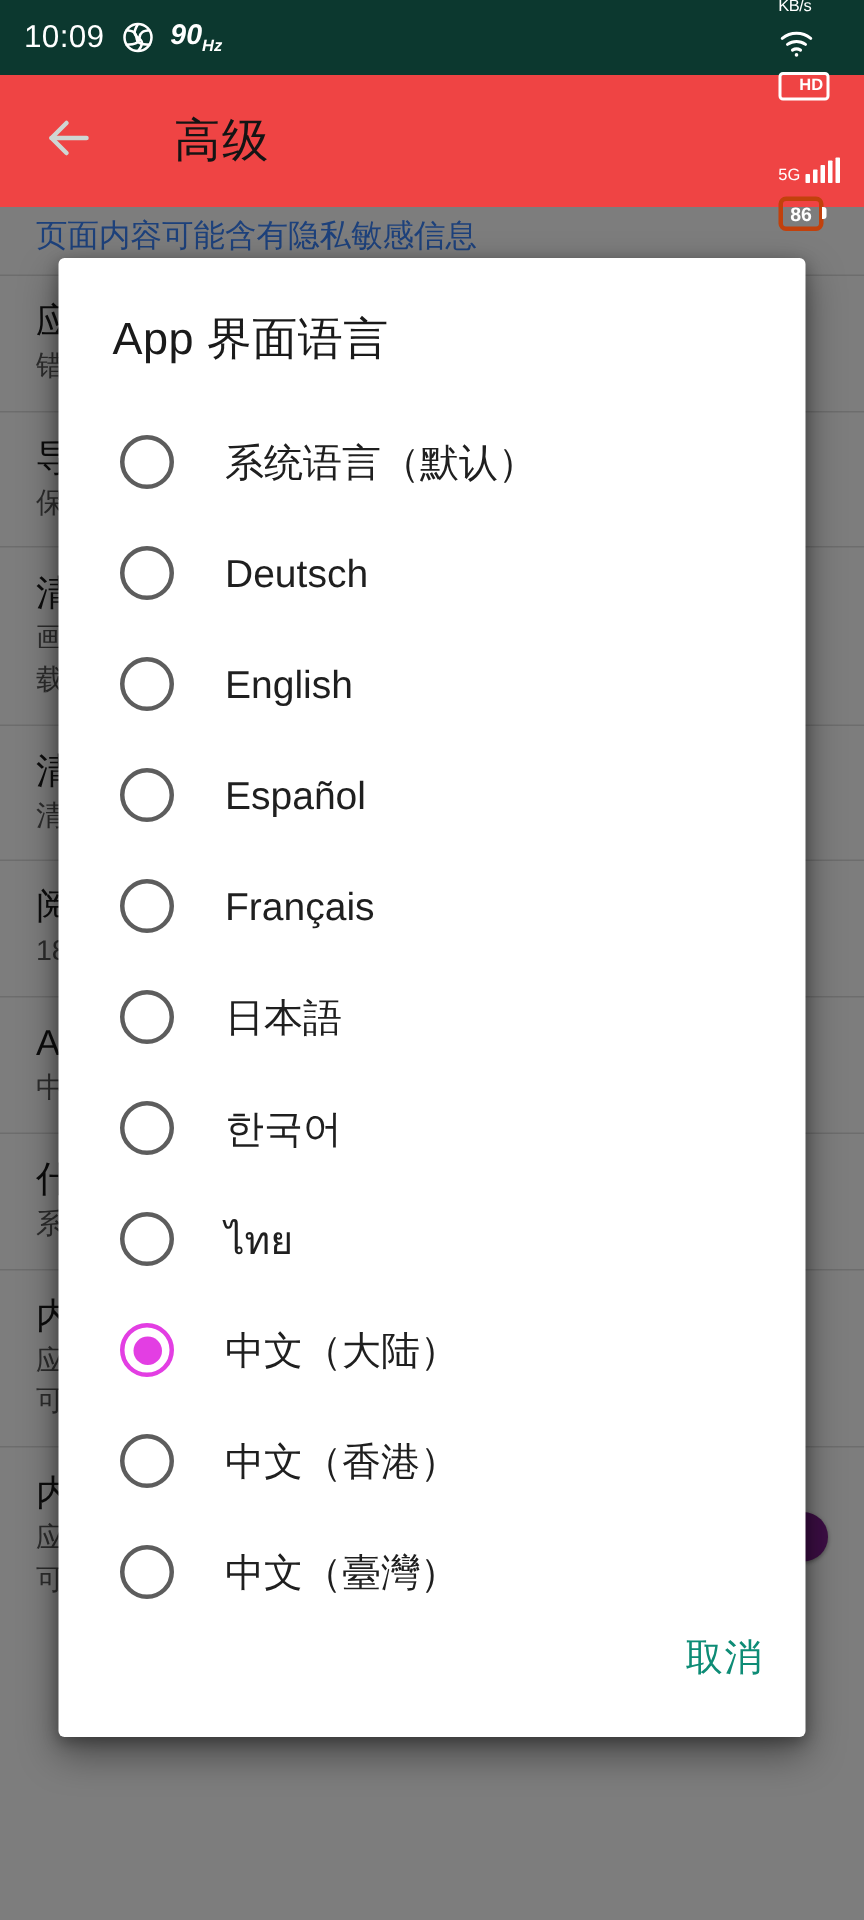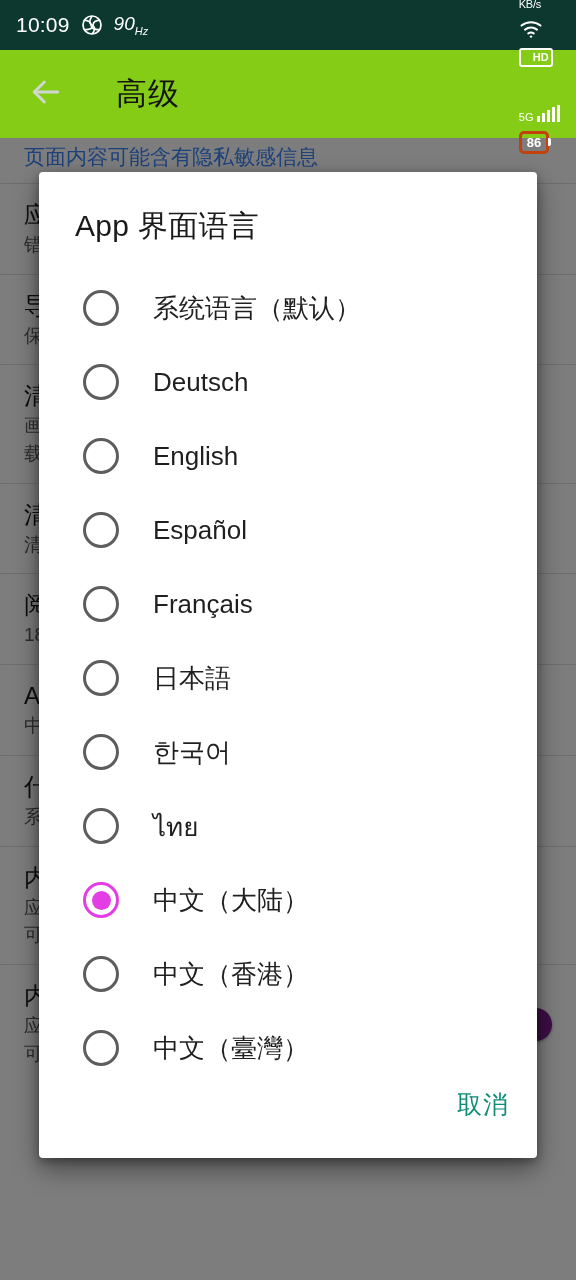--- a/index.html
+++ b/index.html
@@ -23,21 +23,21 @@
     background: #0c382f;
     display: flex; align-items: center;
     padding: 0 16px;
     color: #ffffff;
     z-index: 5;
   }
   .sb-left { display: flex; align-items: center; gap: 10px; }
   .sb-clock { font-size: 21px; letter-spacing: .2px; }
   .sb-right { margin-left: auto; display: flex; align-items: flex-start; gap: 9px; flex-direction: column; }
   .sb-icon { display: inline-flex; align-items: center; justify-content: center; }
-  .hz { font-size: 19px; font-style: italic; font-weight: normal; }
+  .hz { font-size: 19px; font-style: italic; font-weight: bold; }
   .hz sub { font-size: 11px; font-style: italic; }
   .netspd { font-size: 11px; line-height: 11px; text-align: center; letter-spacing: -.3px; }
   .hd-badge {
     font-size: 11px; font-weight: bold; line-height: 1;
     border: 2px solid #fff; border-radius: 3px; padding: 2px 2px 2px 12px;
   }
   .sig-wrap { display: flex; align-items: flex-end; gap: 3px; }
   .fiveg { font-size: 11px; line-height: 10px; margin-top: 36px; }
   .bars { display: flex; align-items: flex-end; gap: 1.5px; height: 17px; }
   .bars i { width: 3.5px; background: #fff; display: block; border-radius: .5px; }
@@ -49,21 +49,21 @@
   .battery::after {
     content: ""; position: absolute; right: -5px; top: 50%;
     transform: translateY(-50%);
     width: 3px; height: 8px; background: #fff; border-radius: 0 2px 2px 0;
   }
 
   
   #app-bar {
     position: absolute; top: 50px; left: 0;
     width: 576px; height: 88px;
-    background: #84cc16;
+    background: #ef4444;
     display: flex; align-items: center;
     z-index: 4;
   }
   #back-arrow {
     width: 64px; height: 64px; margin-left: 14px;
     display: flex; align-items: center; justify-content: center;
   }
   #app-bar-title {
     font-size: 31px; color: #141414; margin-left: 38px; letter-spacing: 1px;
   }
@@ -127,22 +127,23 @@
     letter-spacing: .3px;
   }
   #option-list {
     flex: 1 1 auto;
     padding: 6px 0 0 0;
     overflow: hidden;
   }
   .option-row {
     display: flex; align-items: center;
     height: 74px;
-    padding-left: 44px;
+    padding-left: 28px;
     cursor: pointer;
+    margin-left: 13px;
   }
   .radio {
     width: 36px; height: 36px; border-radius: 50%;
     border: 3px solid #5d5d5d;
     flex: 0 0 auto;
     display: flex; align-items: center; justify-content: center;
   }
   .option-row.selected .radio { border-color: #e33ee3; }
   .radio .dot {
     width: 19px; height: 19px; border-radius: 50%;

